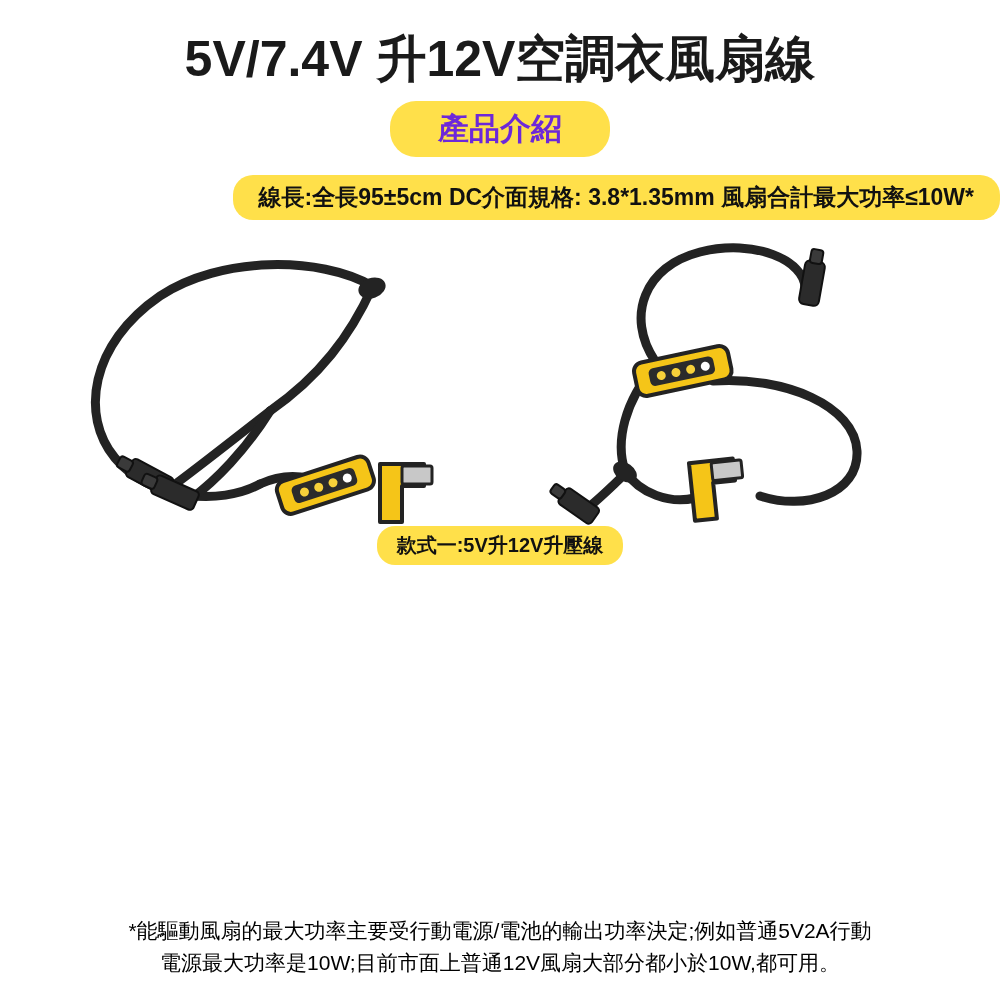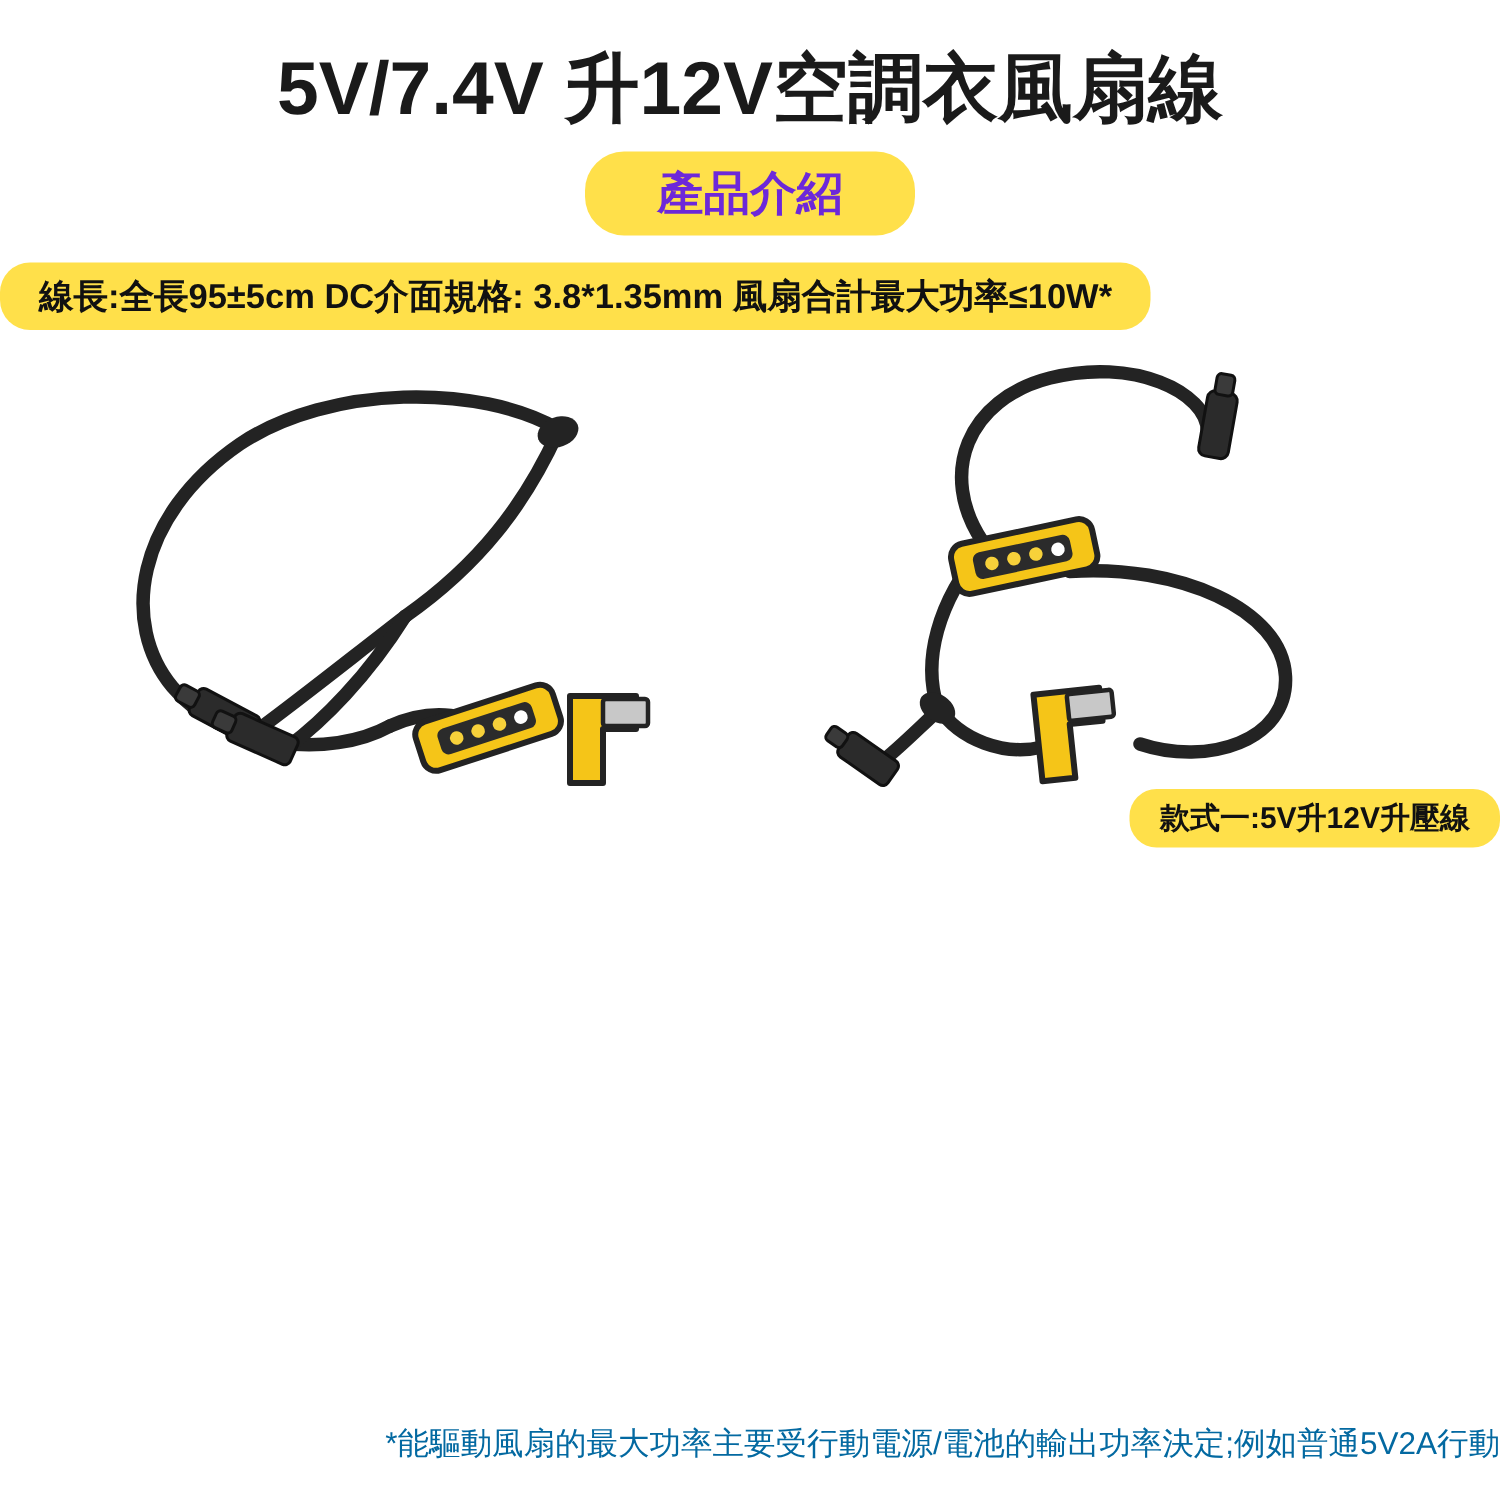--- a/index.html
+++ b/index.html
@@ -59,21 +59,21 @@
   .desc p {
     margin: 0 0 2px 0;
   }
   .indent {
     text-indent: 28px;
   }
 
   
   .spec-wrap {
     display: flex;
-    justify-content: flex-start;
+    justify-content: flex-end;
     margin-top: 18px;
   }
   .spec {
     background: #ffe04a;
     border-radius: 20px;
     padding: 7px 26px;
     font-size: 23px;
     font-weight: 700;
     color: #111;
     white-space: nowrap;
@@ -93,42 +93,42 @@
   }
   .prod.left { left: 20px; }
   .prod.right { left: 505px; }
 
   .caption-row {
     position: absolute;
     top: 300px;
     left: 0;
     width: 1000px;
     display: flex;
-    justify-content: flex-end;
+    justify-content: center;
   }
   .caption {
     background: #ffe04a;
     border-radius: 18px;
     padding: 6px 20px;
     font-size: 20px;
     font-weight: 700;
     color: #111;
     white-space: nowrap;
   }
 
   
   .footnote {
     position: absolute;
     bottom: 22px;
     left: 0;
     width: 1000px;
-    text-align: right;
+    text-align: center;
     font-size: 21px;
     line-height: 1.5;
-    color: #0369a1;
+    color: #000000;
   }
   .footnote p { margin: 0; }
 </style>
 </head>
 <body>
 
 <div class="page">
 
   <div class="title">5V/7.4V 升12V空調衣風扇線</div>
 
@@ -228,15 +228,16 @@
       </svg>
     </div>
 
     <div class="caption-row">
       <div class="caption">款式一:5V升12V升壓線</div>
     </div>
   </div>
 
   <div class="footnote">
     <p>*能驅動風扇的最大功率主要受行動電源/電池的輸出功率決定;例如普通5V2A行動</p>
+    <p>電源最大功率是10W;目前市面上普通12V風扇大部分都小於10W,都可用。</p>
   </div>
 
 </div>
 
 </body></html>

